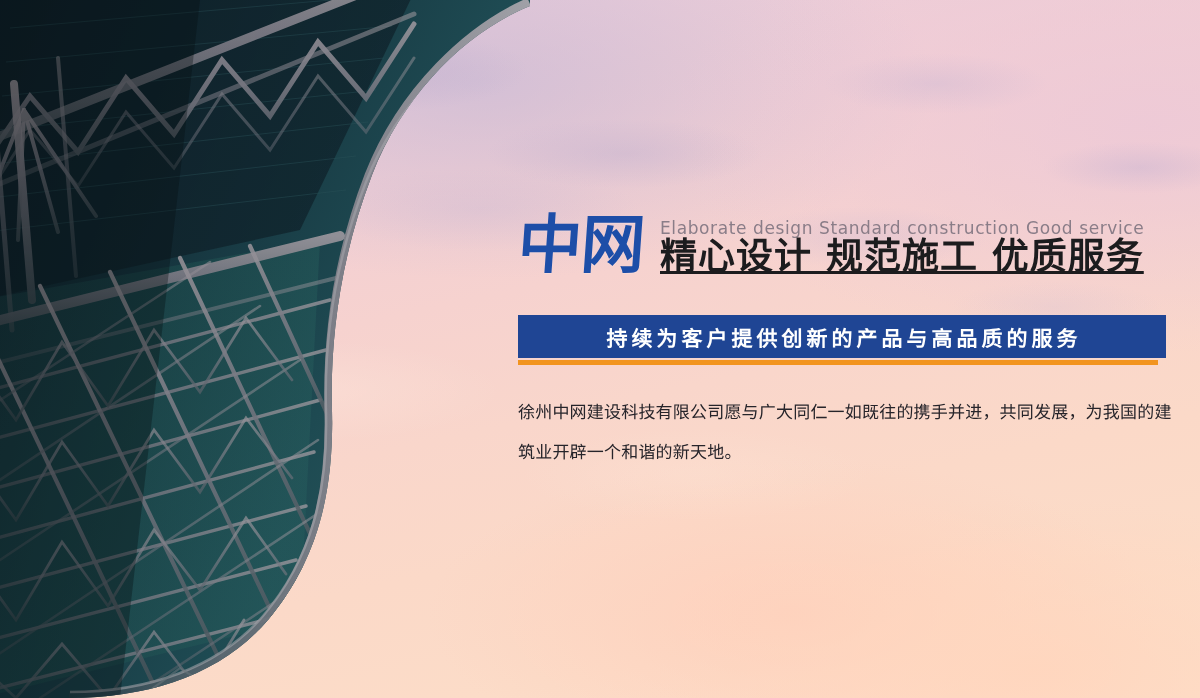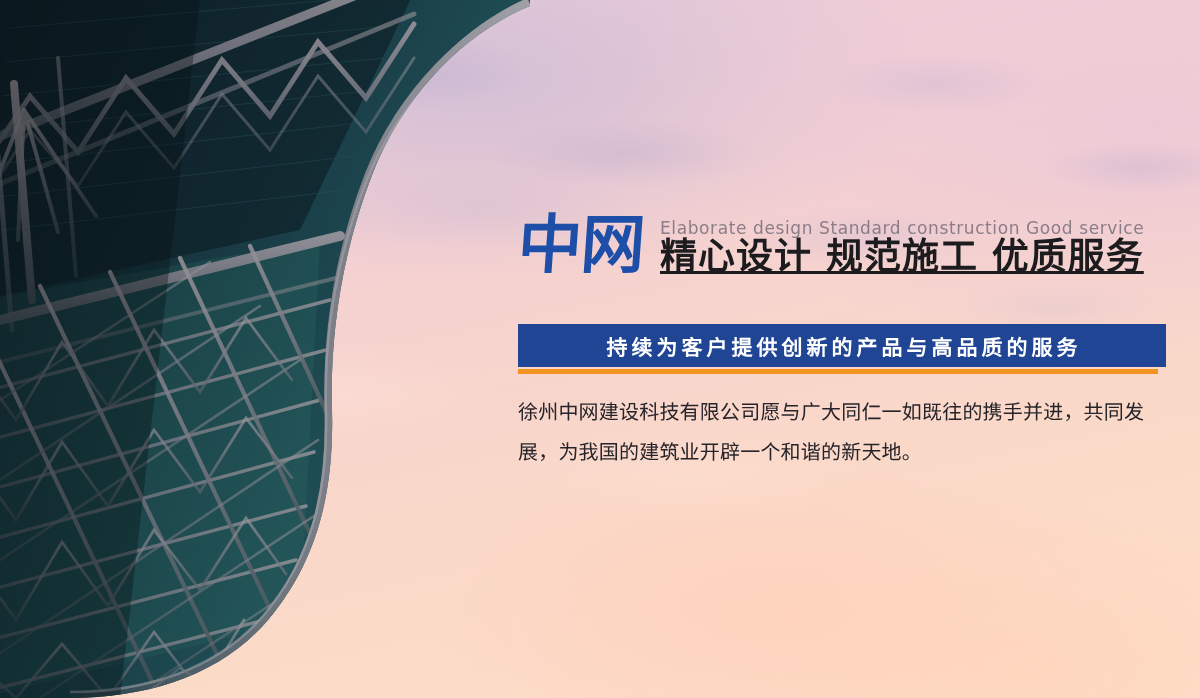--- a/index.html
+++ b/index.html
@@ -103,21 +103,21 @@
     letter-spacing:1px;
     color:#1c1c1e;
     line-height:1;
     white-space:nowrap;
     text-decoration:underline;
   }
 
   
   .ribbon{
     position:absolute;
-    left:0; top:324px;
+    left:0; top:315px;
     width:648px;
   }
   .ribbon-bar{
     background:#1f4594;
     height:43px;
     display:flex;
     align-items:center;
     justify-content:center;
   }
   .ribbon-text{
@@ -135,21 +135,21 @@
     background:#f2941f;
     margin-top:2px;
   }
 
   
   .description{
     position:absolute;
     left:0; top:392px;
     width:660px;
     font-family:"DejaVu Sans","Liberation Sans",sans-serif;
-    font-size:20px;
+    font-size:17px;
     font-weight:400;
     line-height:40px;
     color:#26242a;
     letter-spacing:0.2px;
   }
 </style>
 </head>
 <body>
 
 <div class="banner">

